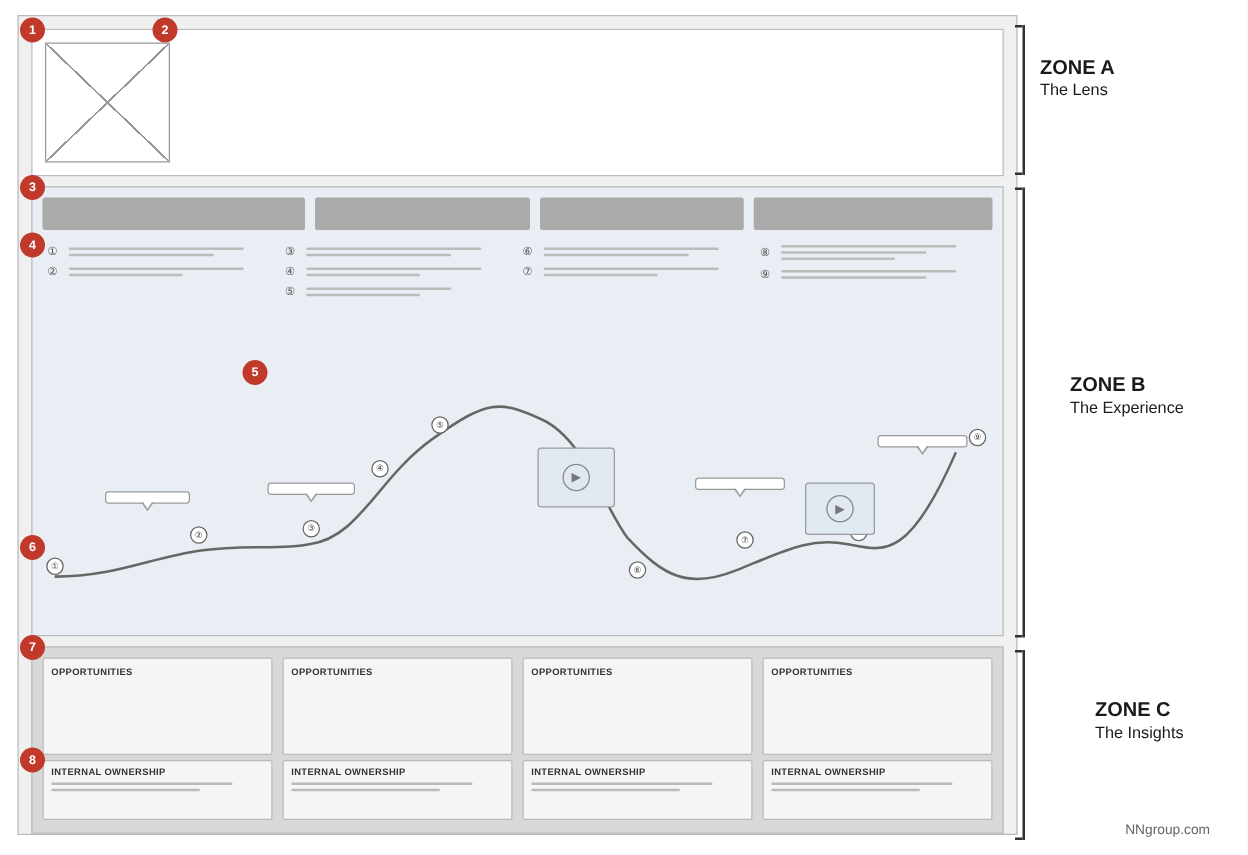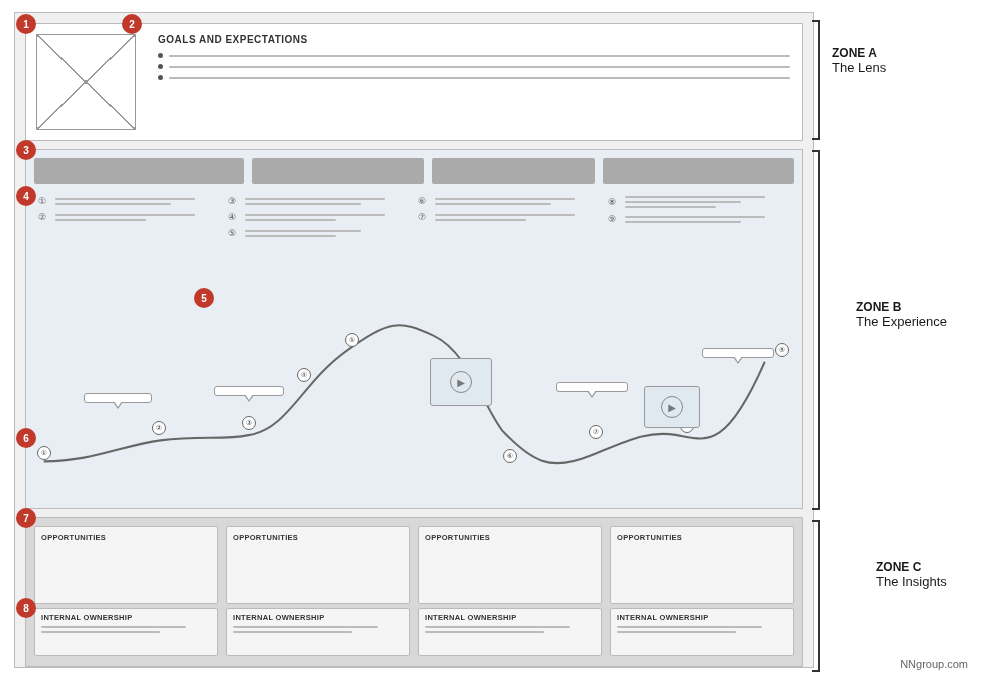--- a/index.html
+++ b/index.html
@@ -289,21 +289,21 @@
       background: #c0392b;
       color: #fff;
       font-size: 10px;
       font-weight: bold;
       display: flex;
       align-items: center;
       justify-content: center;
       z-index: 10;
     }
     .zone-label-title {
-      font-size: 12px;
+      font-size: 16px;
       font-weight: bold;
       color: #1a1a1a;
     }
     .zone-label-sub {
       font-size: 13px;
       color: #1a1a1a;
     }
 
     .bracket {
       position: absolute;
@@ -335,35 +335,20 @@
 
   <div class="zone-a">
 
     <div class="num-circle" style="top:-10px; left:-10px;">1</div>
 
     <div class="num-circle" style="top:-10px; left:96px;">2</div>
 
     <div class="zone-a-image"></div>
 
 
-    <div class="zone-a-goals">
-      <div class="section-title">GOALS AND EXPECTATIONS</div>
-      <div class="bullet-line">
-        <div class="bullet-dot"></div>
-        <div class="fake-line long" style="flex:1;"></div>
-      </div>
-      <div class="bullet-line">
-        <div class="bullet-dot"></div>
-        <div class="fake-line med" style="flex:1;"></div>
-      </div>
-      <div class="bullet-line">
-        <div class="bullet-dot"></div>
-        <div class="fake-line xlong" style="flex:1;"></div>
-      </div>
-    </div>
   </div>
 
   <div class="zone-b">
 
     <div class="num-circle" style="top:-10px; left:-10px;">3</div>
 
     <div class="num-circle" style="top:36px; left:-10px;">4</div>
 
     <div class="num-circle" style="top:138px; left:168px;">5</div>
 

